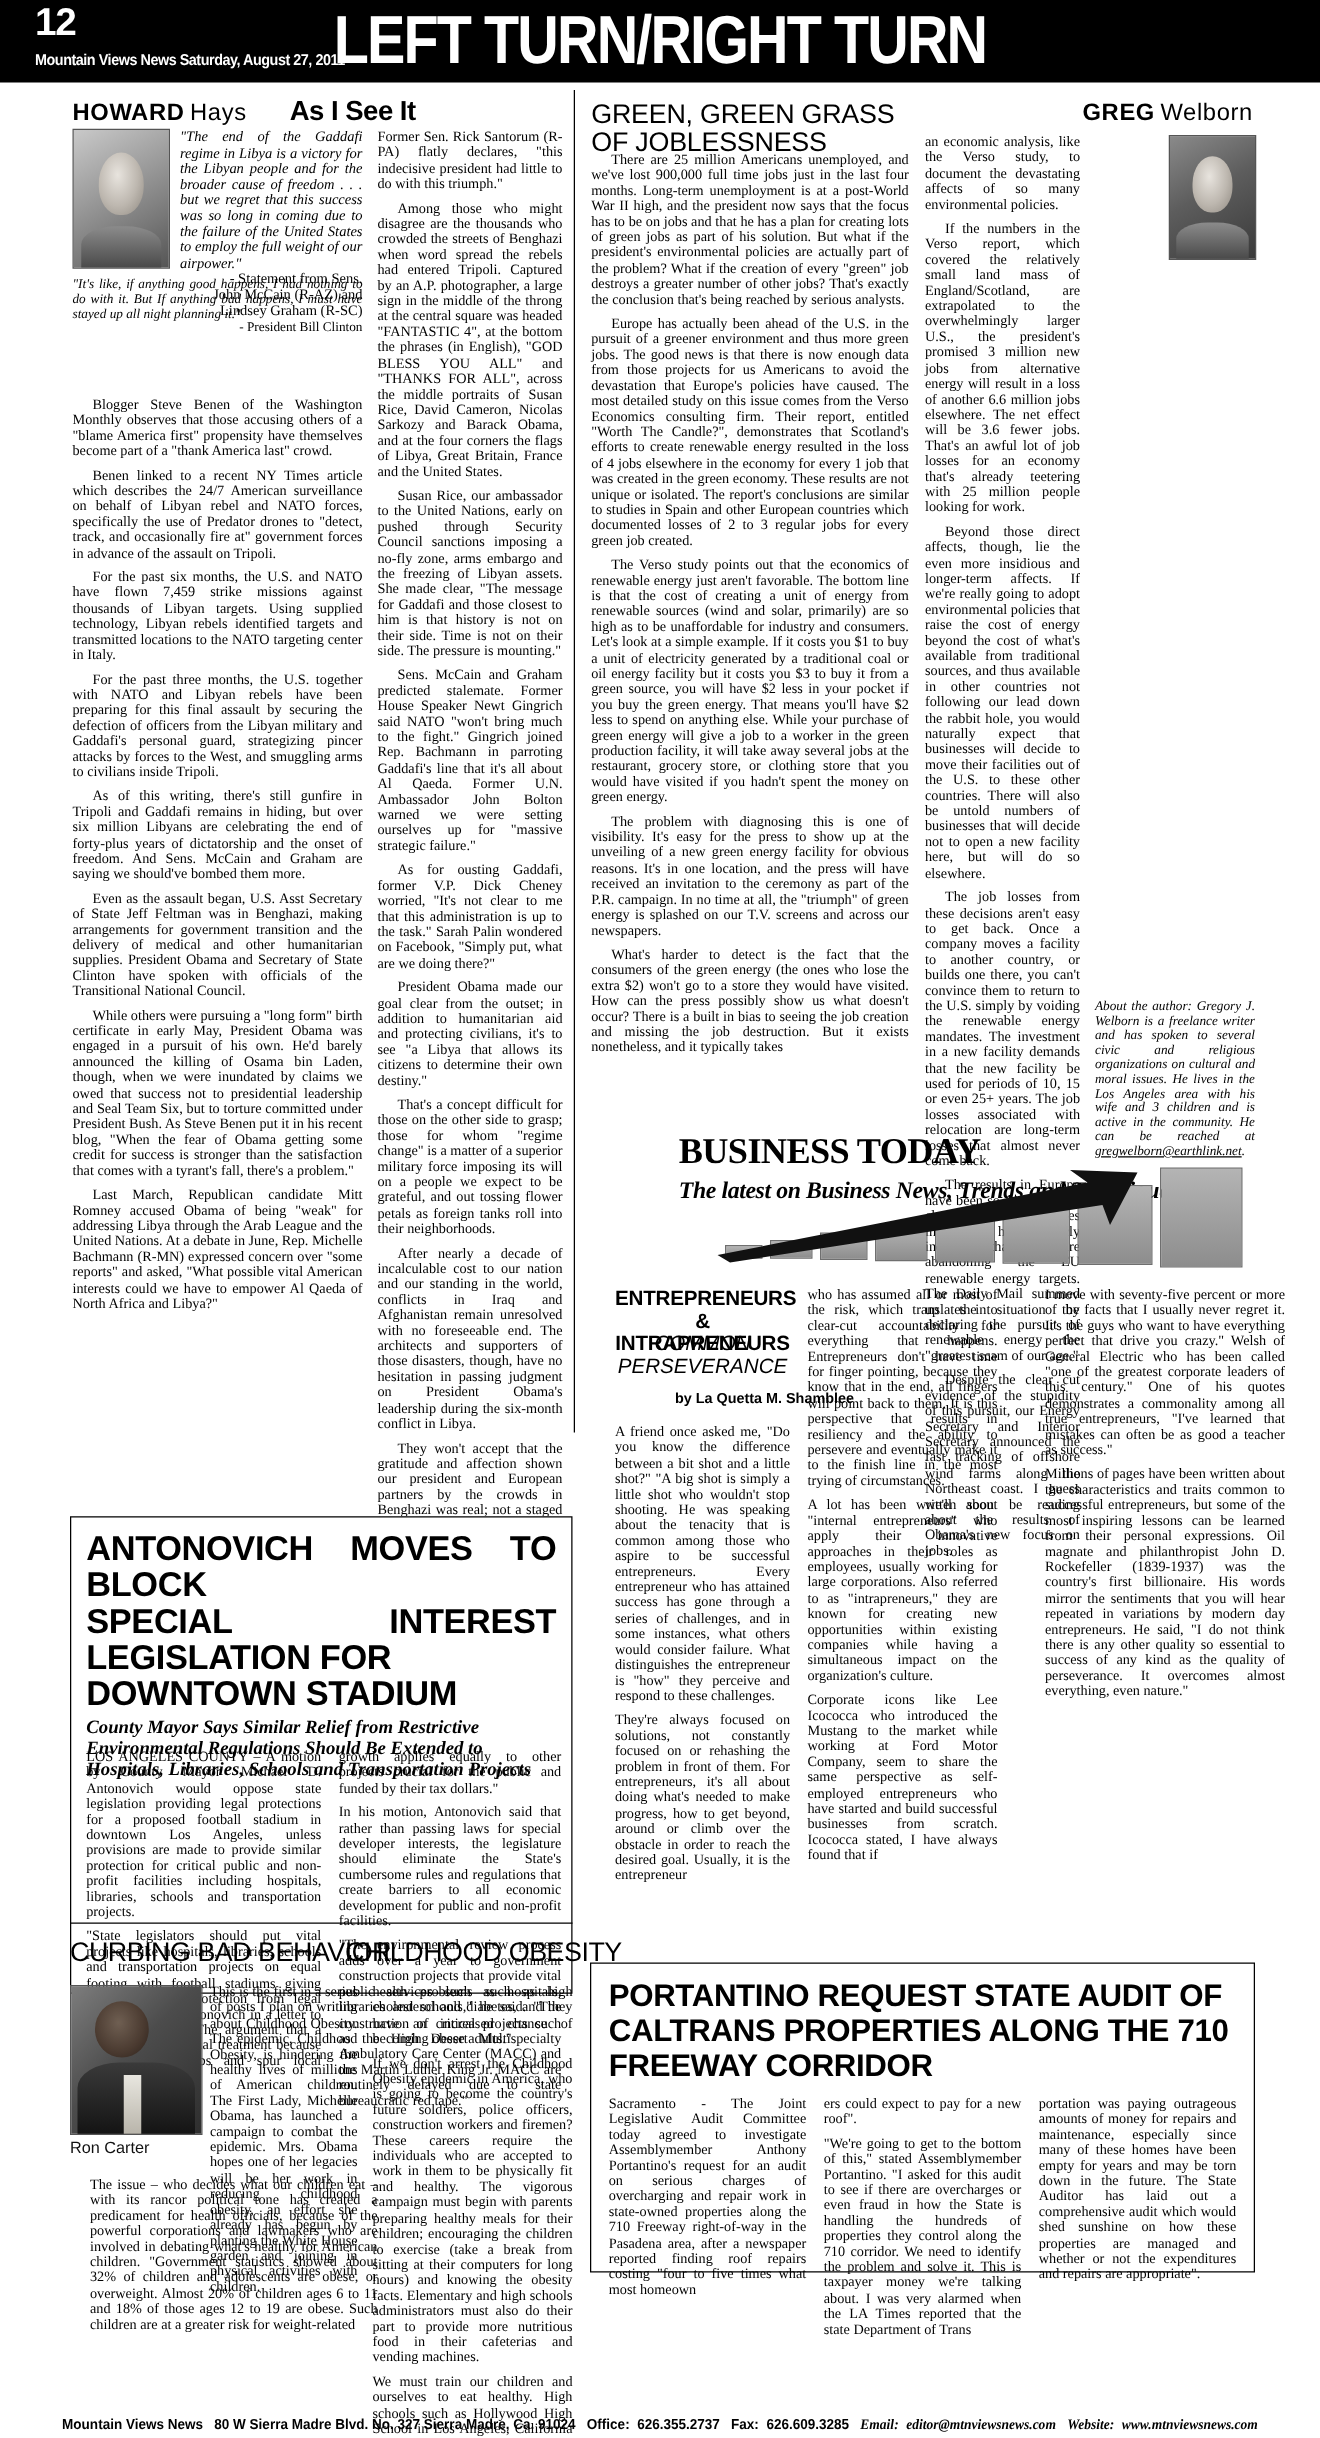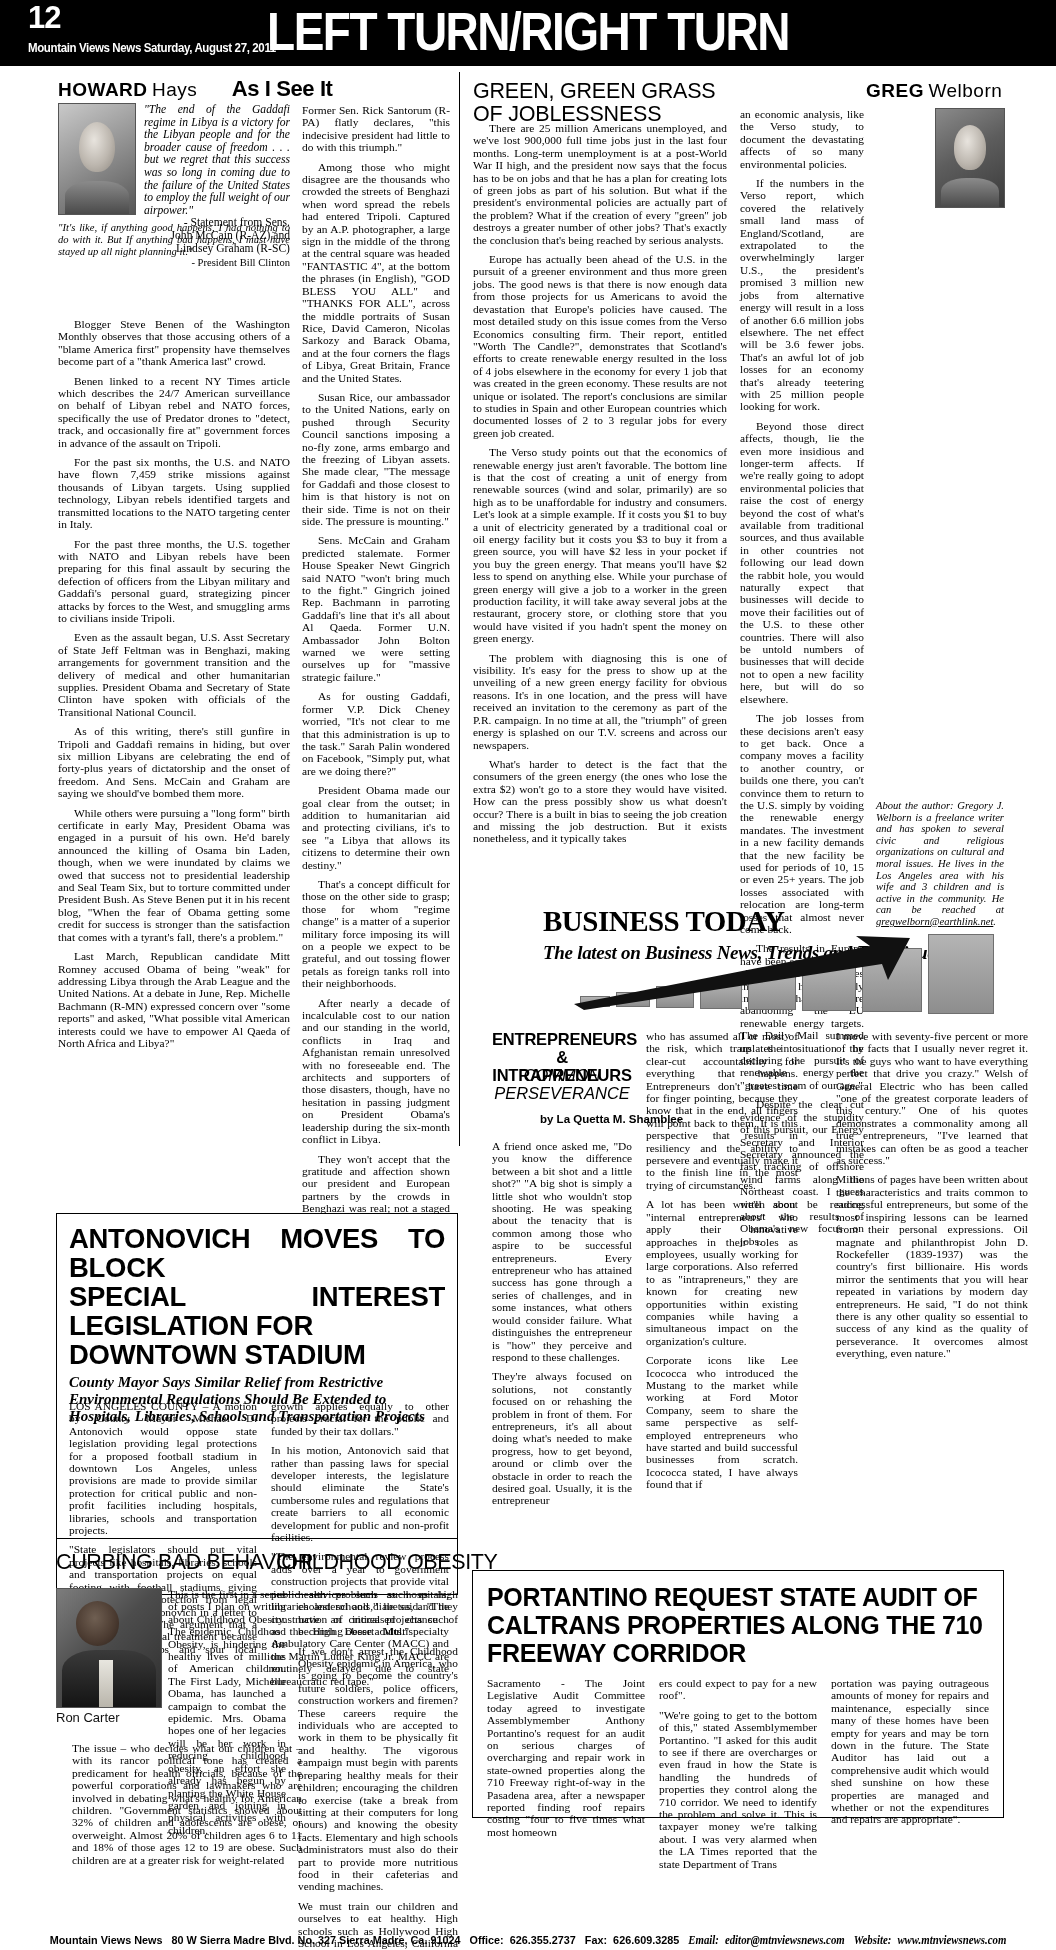--- a/index.html
+++ b/index.html
@@ -163,22 +163,22 @@
   <div class="col pull-quote" style="left:58px; top:222px; width:232px; font-size:10.6px; line-height:11.8px;">
     <span>"It's like, if anything good happens, I had nothing to do with it.  But If anything bad happens, I must have stayed up all night planning it."</span>
     <div class="attrib" style="margin-top:0;">- President Bill Clinton</div>
   </div>
 
   <div class="col body-txt" style="left:58px; top:318px; width:232px;">
     <p>Blogger Steve Benen of the Washington Monthly observes that those accusing others of a "blame America first" propensity have themselves become part of a "thank America last" crowd.</p>
     <p>Benen linked to a recent NY Times article which describes the 24/7 American surveillance on behalf of Libyan rebel and NATO forces, specifically the use of Predator drones to "detect, track, and occasionally fire at" government forces in advance of the assault on Tripoli.</p>
     <p>For the past six months, the U.S. and NATO have flown 7,459 strike missions against thousands of Libyan targets.  Using supplied technology, Libyan rebels identified targets and transmitted locations to the NATO targeting center in Italy.</p>
     <p>For the past three months, the U.S. together with NATO and Libyan rebels have been preparing for this final assault by securing the defection of officers from the Libyan military and Gaddafi's personal guard, strategizing pincer attacks by forces to the West, and smuggling arms to civilians inside Tripoli.</p>
+    <p>As of this writing, there's still gunfire in Tripoli and Gaddafi remains in hiding, but over six million Libyans are celebrating the end of forty-plus years of dictatorship and the onset of freedom.  And Sens. McCain and Graham are saying we should've bombed them more.</p>
     <p>Even as the assault began, U.S. Asst Secretary of State Jeff Feltman was in Benghazi, making arrangements for government transition and the delivery of medical and other humanitarian supplies.  President Obama and Secretary of State Clinton have spoken with officials of the Transitional National Council.</p>
-    <p>As of this writing, there's still gunfire in Tripoli and Gaddafi remains in hiding, but over six million Libyans are celebrating the end of forty-plus years of dictatorship and the onset of freedom.  And Sens. McCain and Graham are saying we should've bombed them more.</p>
     <p>While others were pursuing a "long form" birth certificate in early May, President Obama was engaged in a pursuit of his own.  He'd barely announced the killing of Osama bin Laden, though, when we were inundated by claims we owed that success not to presidential leadership and Seal Team Six, but to torture committed under President Bush.  As Steve Benen put it in his recent blog, "When the fear of Obama getting some credit for success is stronger than the satisfaction that comes with a tyrant's fall, there's a problem."</p>
     <p>Last March, Republican candidate Mitt Romney accused Obama of being "weak" for addressing Libya through the Arab League and the United Nations.  At a debate in June, Rep. Michelle Bachmann (R-MN) expressed concern over "some reports" and asked, "What possible vital American interests could we have to empower Al Qaeda of North Africa and Libya?"</p>
   </div>
 
   <div class="col body-txt" style="left:302px; top:104px; width:148px;">
     <p class="noind">Former Sen. Rick Santorum (R-PA) flatly declares, "this indecisive president had little to do with this triumph."</p>
     <p>Among those who might disagree are the thousands who crowded the streets of Benghazi when word spread the rebels had entered Tripoli.  Captured by an A.P. photographer, a large sign in the middle of the throng at the central square was headed "FANTASTIC 4", at the bottom the phrases (in English), "GOD BLESS YOU ALL" and "THANKS FOR ALL", across the middle portraits of Susan Rice, David Cameron, Nicolas Sarkozy and Barack Obama, and at the four corners the flags of Libya, Great Britain, France and the United States.</p>
     <p>Susan Rice, our ambassador to the United Nations, early on pushed through Security Council sanctions imposing a no-fly zone, arms embargo and the freezing of Libyan assets.  She made clear, "The message for Gaddafi and those closest to him is that history is not on their side.  Time is not on their side.  The pressure is mounting."</p>
     <p>Sens. McCain and Graham predicted stalemate.  Former House Speaker Newt Gingrich said NATO "won't bring much to the fight."  Gingrich joined Rep. Bachmann in parroting Gaddafi's line that it's all about Al Qaeda.  Former U.N. Ambassador John Bolton warned we were setting ourselves up for "massive strategic failure."</p>
     <p>As for ousting Gaddafi, former V.P. Dick Cheney worried, "It's not clear to me that this administration is up to the task."  Sarah Palin wondered on Facebook, "Simply put, what are we doing there?"</p>

